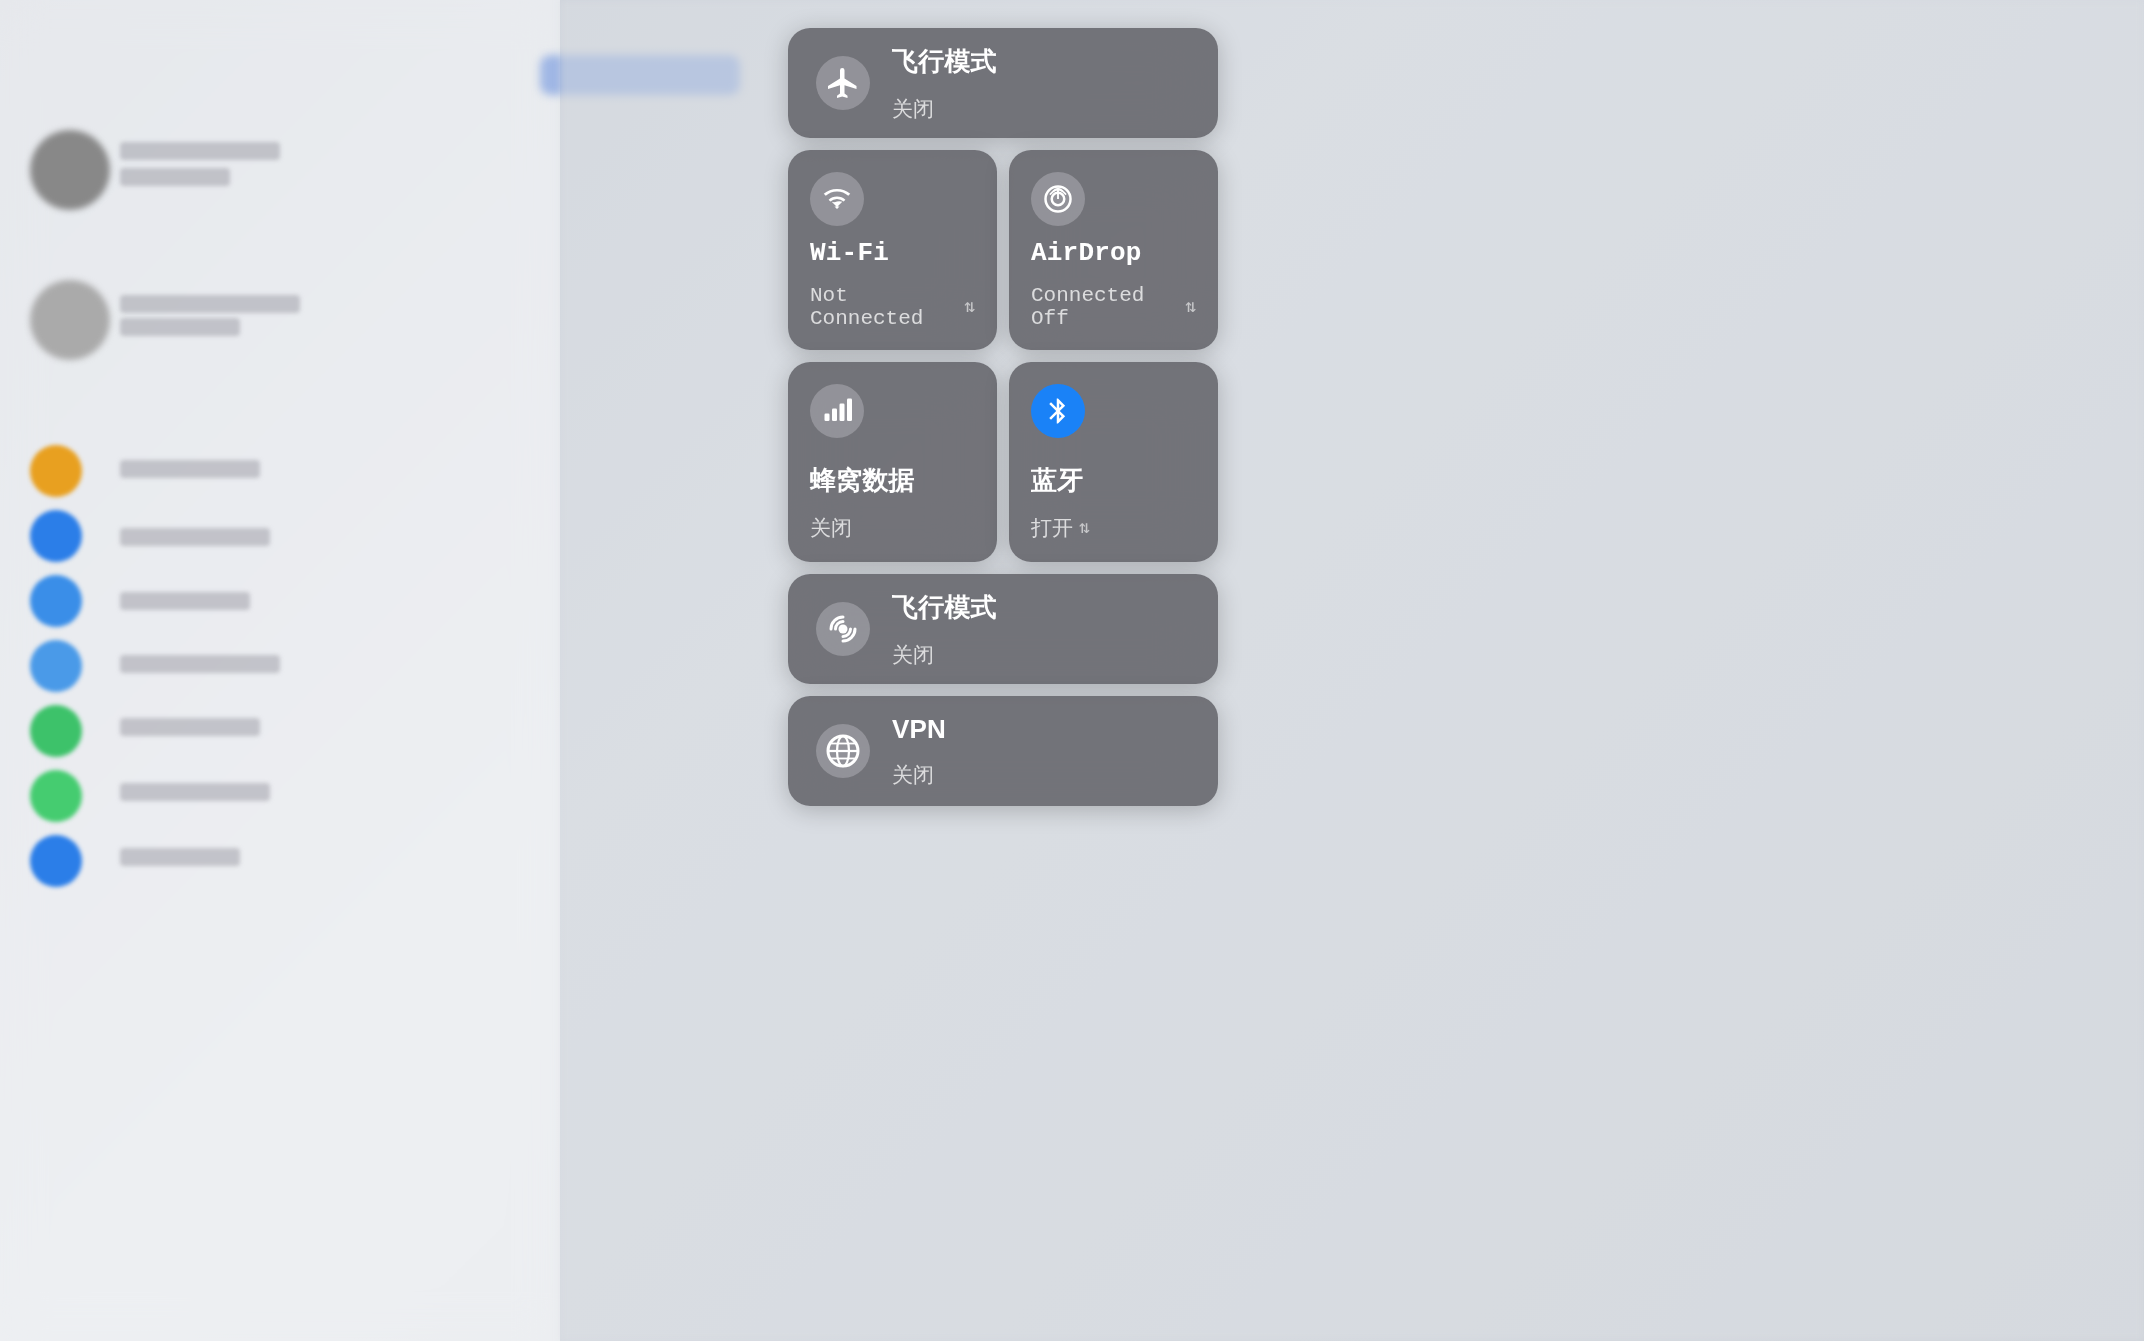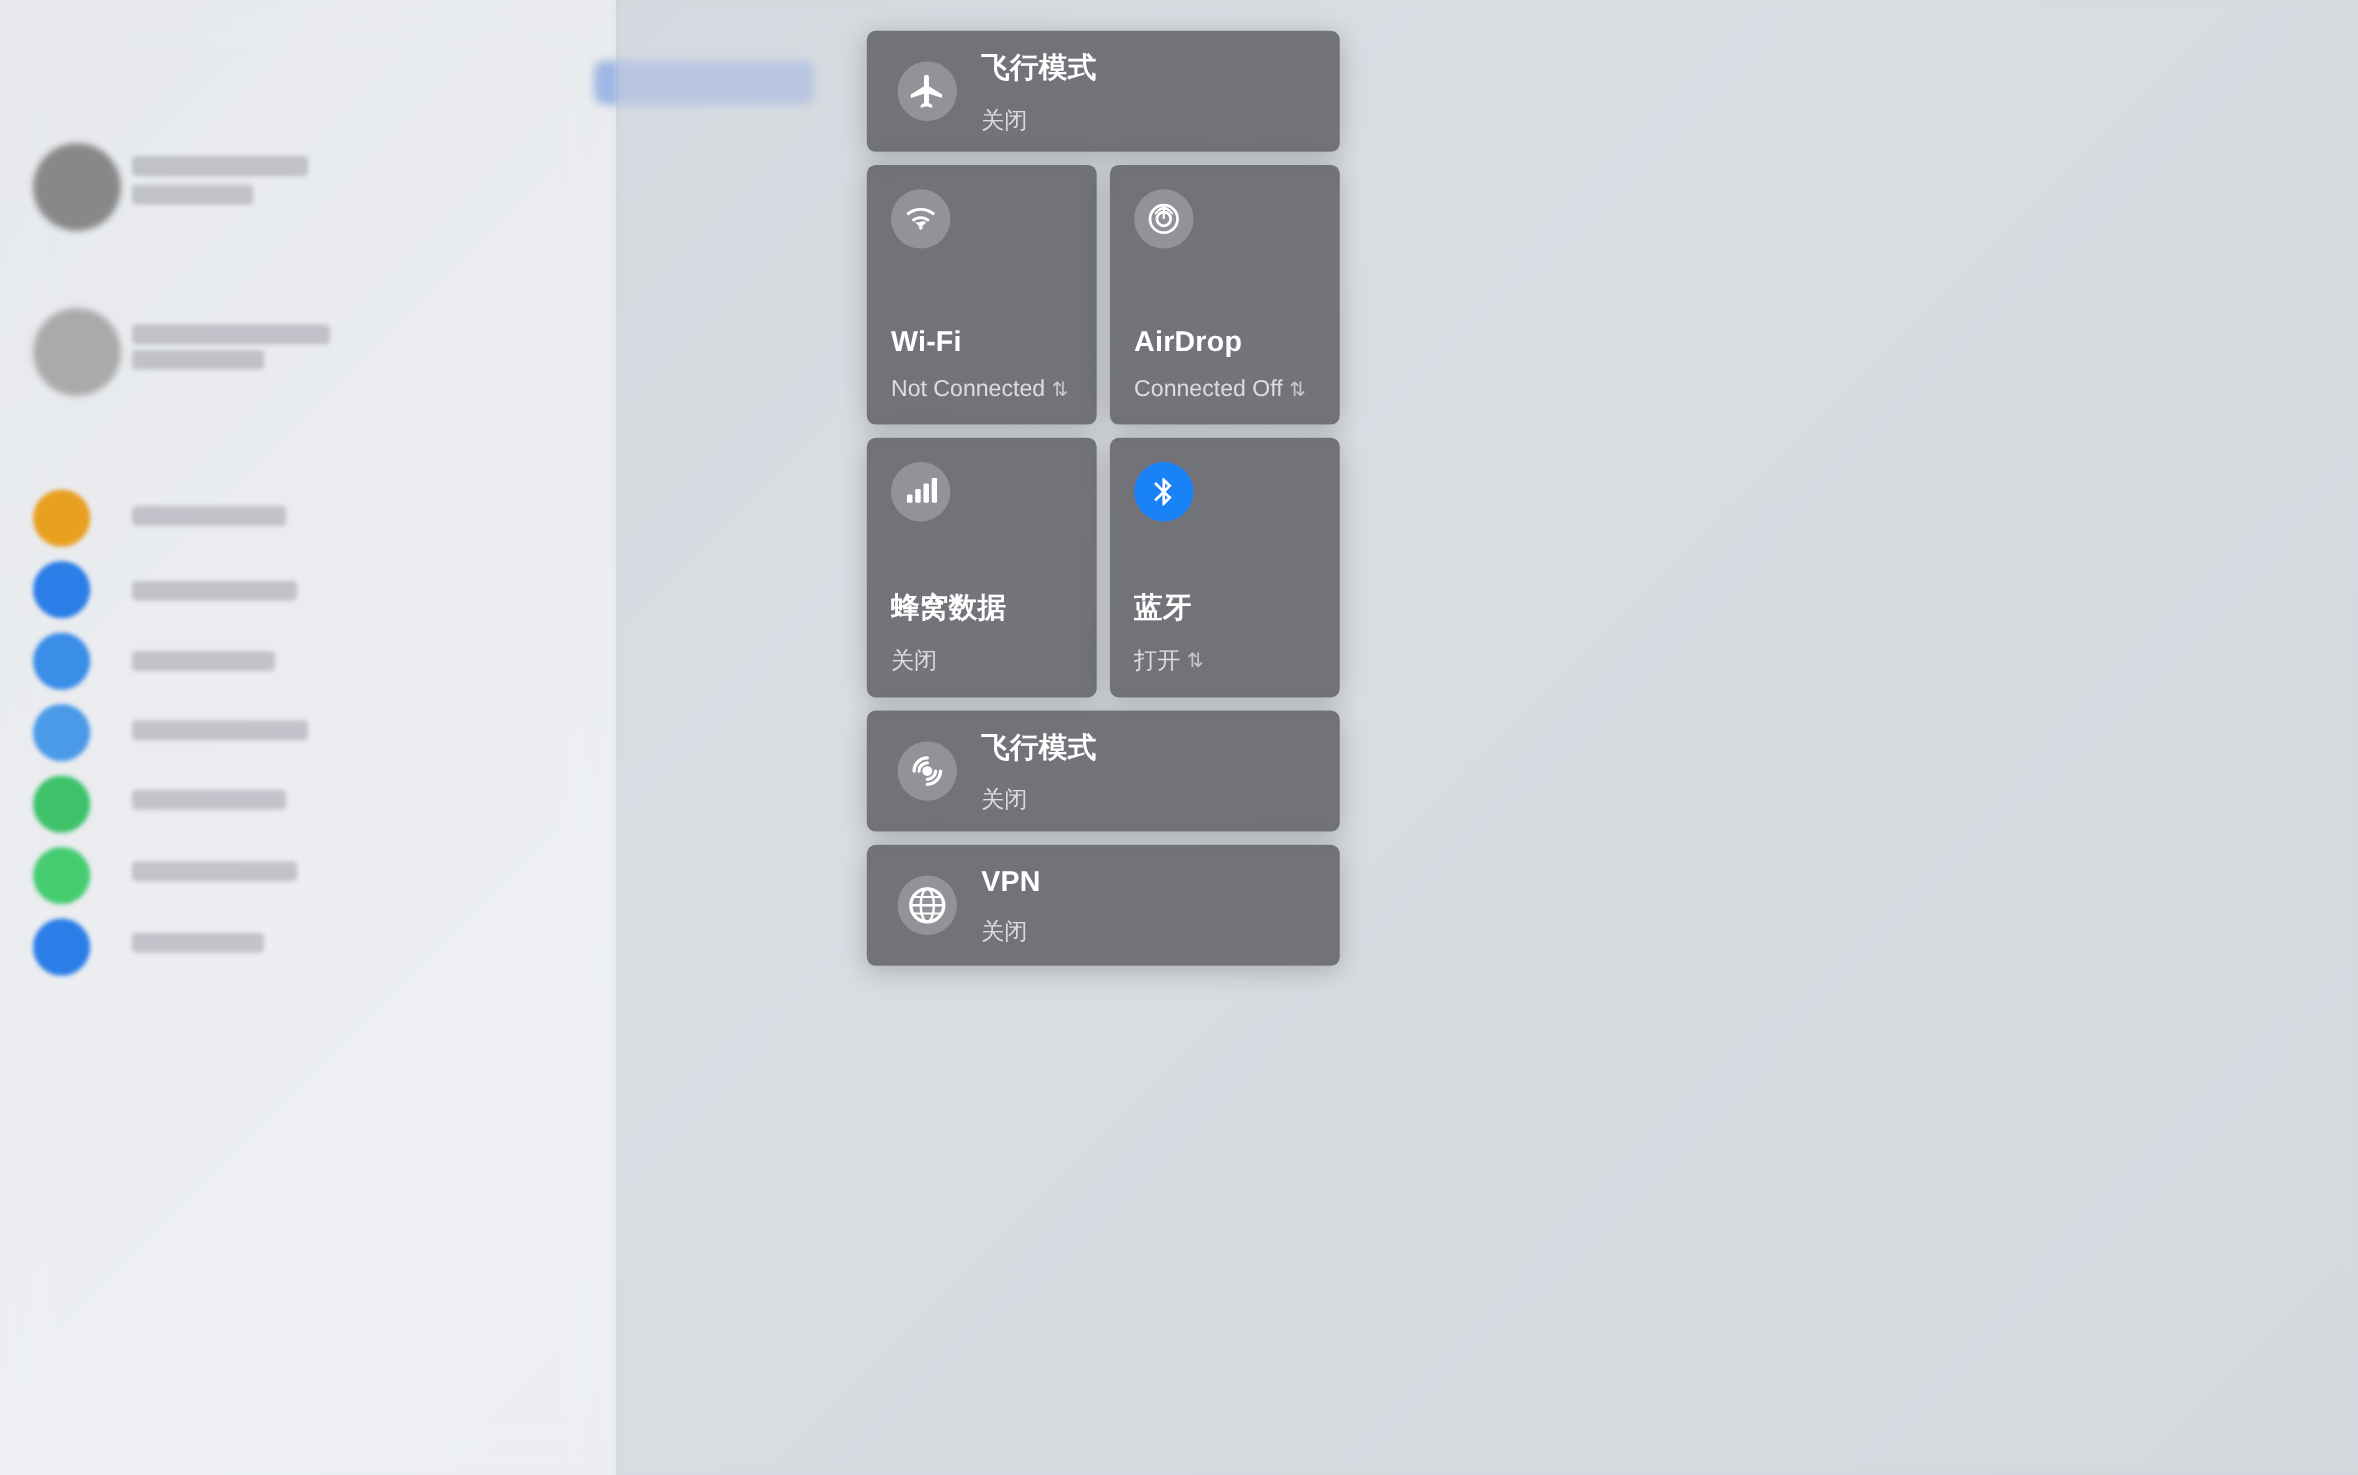--- a/index.html
+++ b/index.html
@@ -129,21 +129,21 @@
       left: 788px;
       width: 430px;
       display: flex;
       flex-direction: column;
       gap: 12px;
     }
 
     
     .cc-tile {
       background: rgba(92, 92, 98, 0.82);
-      border-radius: 8px;
+      border-radius: 22px;
       cursor: pointer;
       position: relative;
       backdrop-filter: blur(30px);
       -webkit-backdrop-filter: blur(30px);
       box-shadow: 0 4px 24px rgba(0,0,0,0.22);
       transition: opacity 0.15s;
     }
 
     
     .cc-tile-full {
@@ -157,26 +157,27 @@
 
     
     .cc-tile-row {
       display: flex;
       gap: 12px;
       width: 100%;
     }
 
     .cc-tile-half {
       flex: 1;
-      height: 236px;
+      height: 200px;
       display: flex;
       flex-direction: column;
       align-items: flex-start;
       justify-content: space-between;
       padding: 22px 22px 20px 22px;
+      font-family: Liberation Mono, monospace;
     }
 
     
     .cc-icon-circle {
       width: 54px; height: 54px;
       border-radius: 50%;
       background: rgba(160,160,165,0.7);
       display: flex;
       align-items: center;
       justify-content: center;

